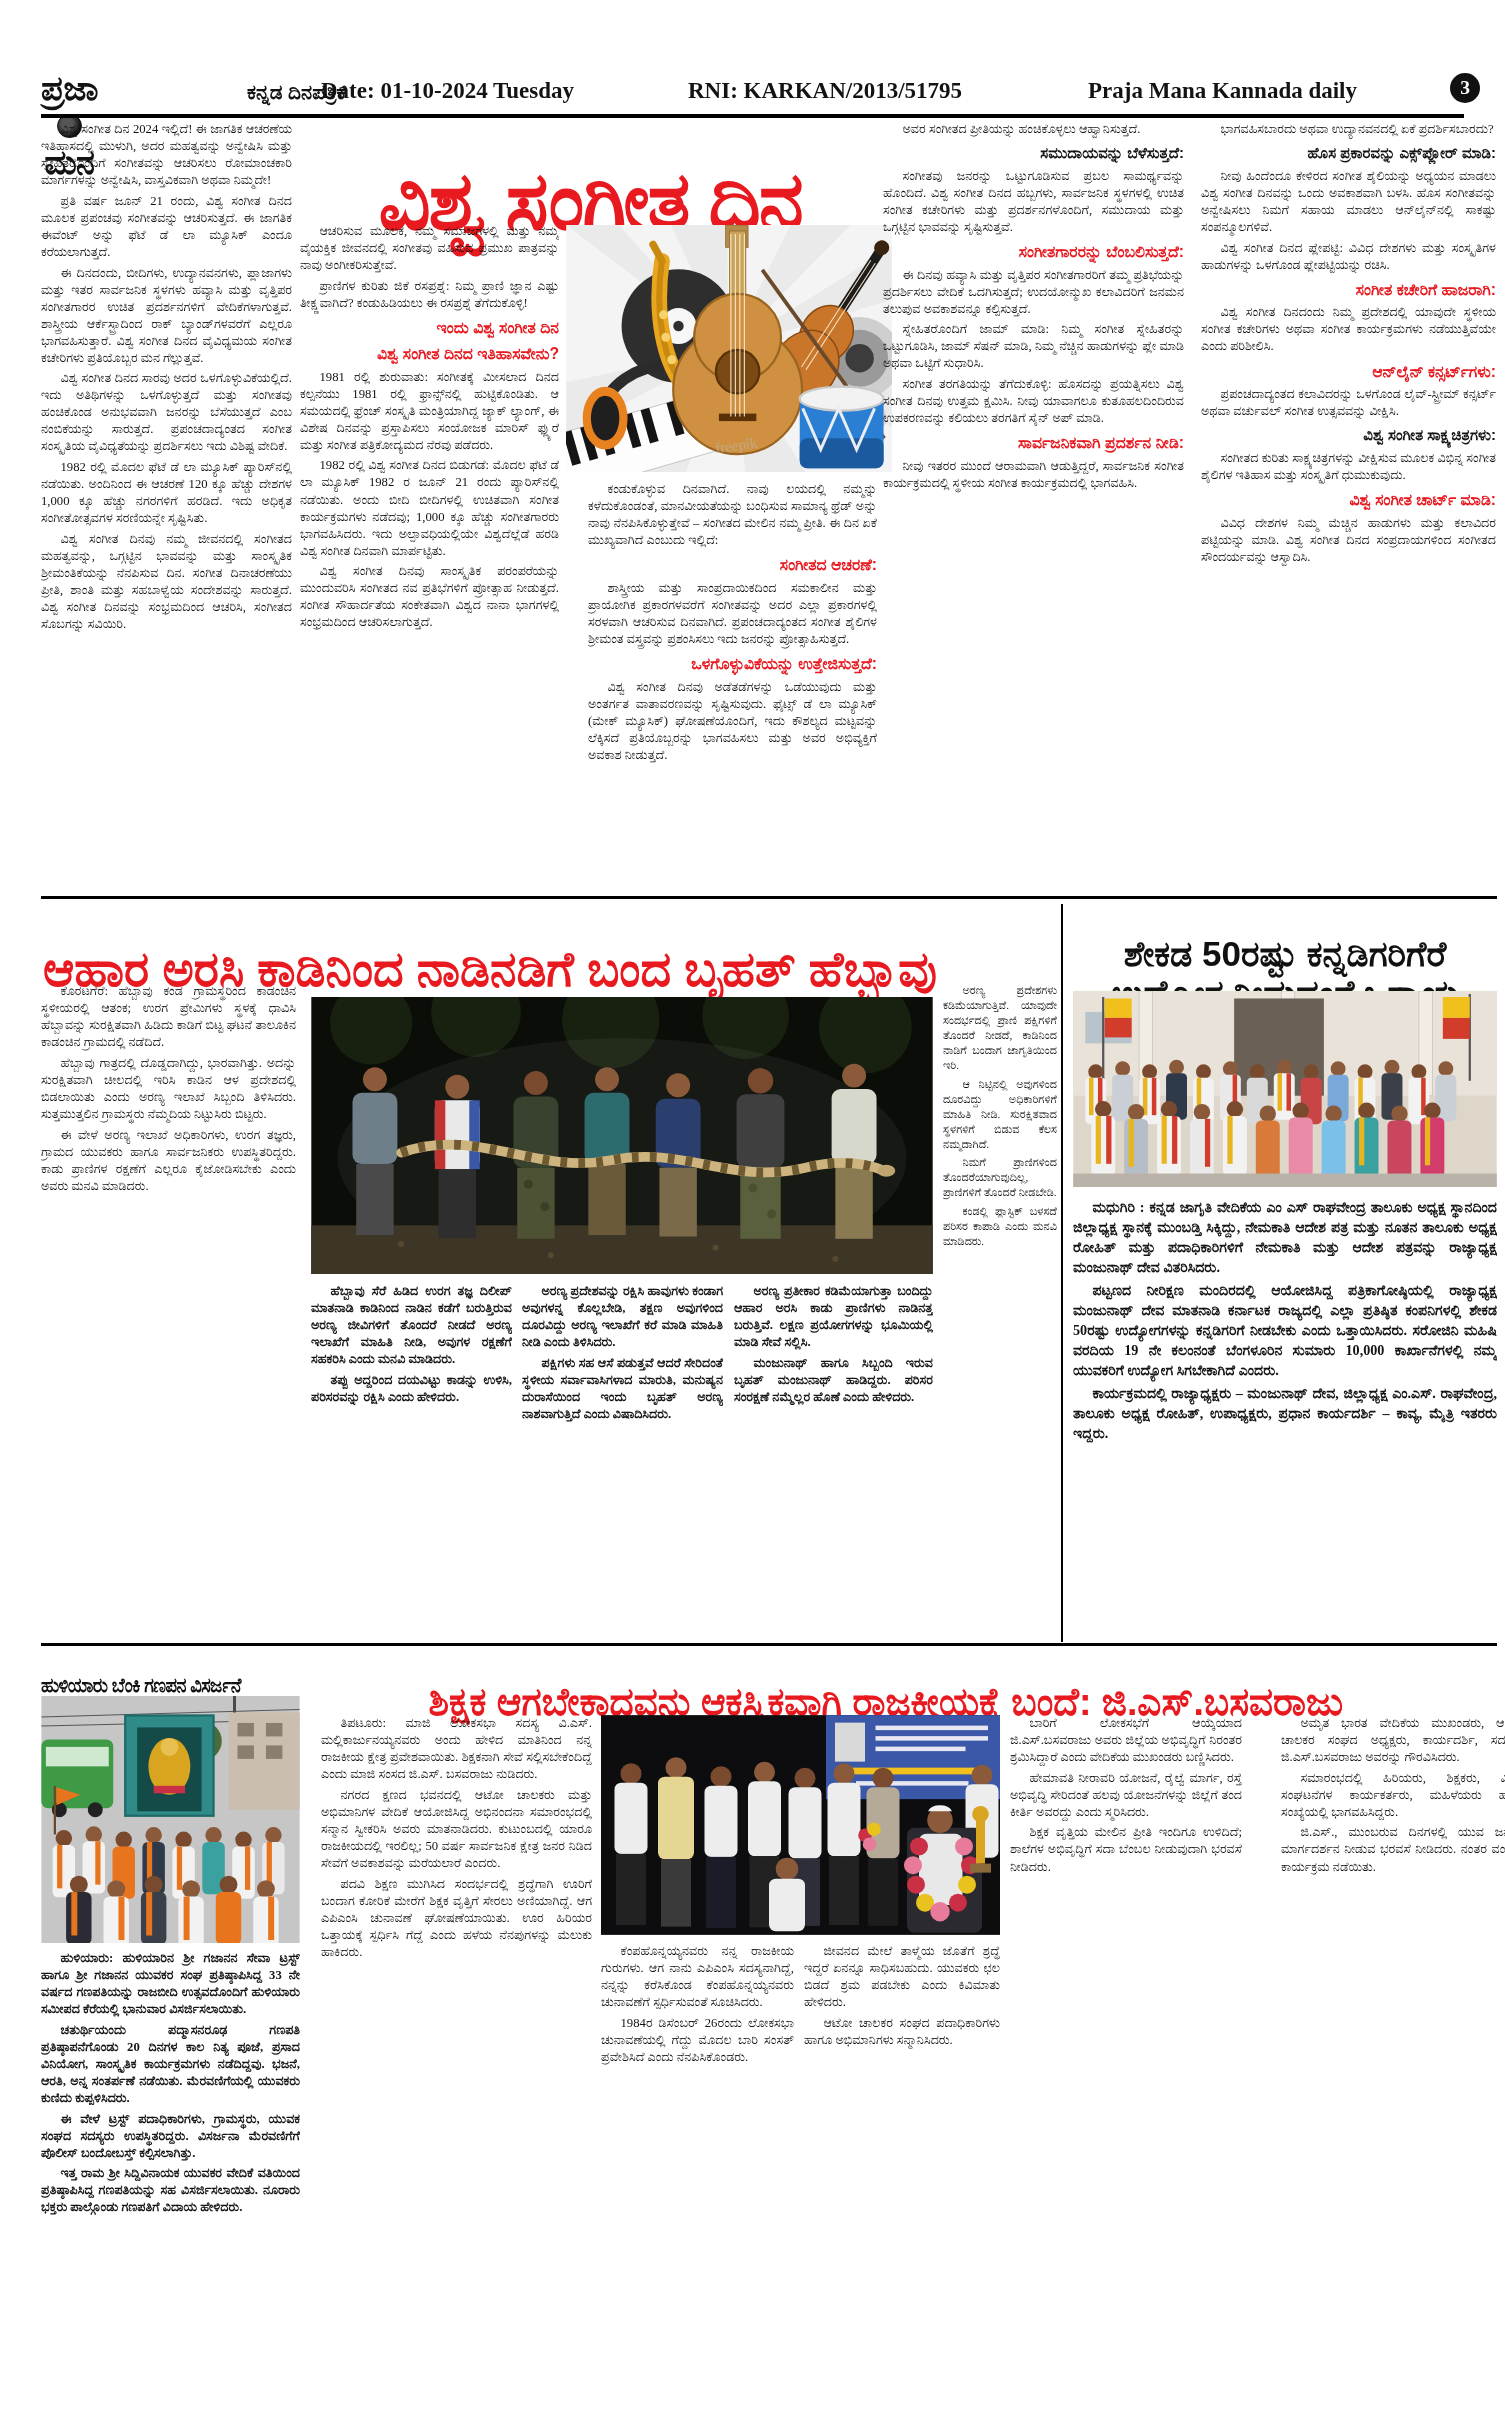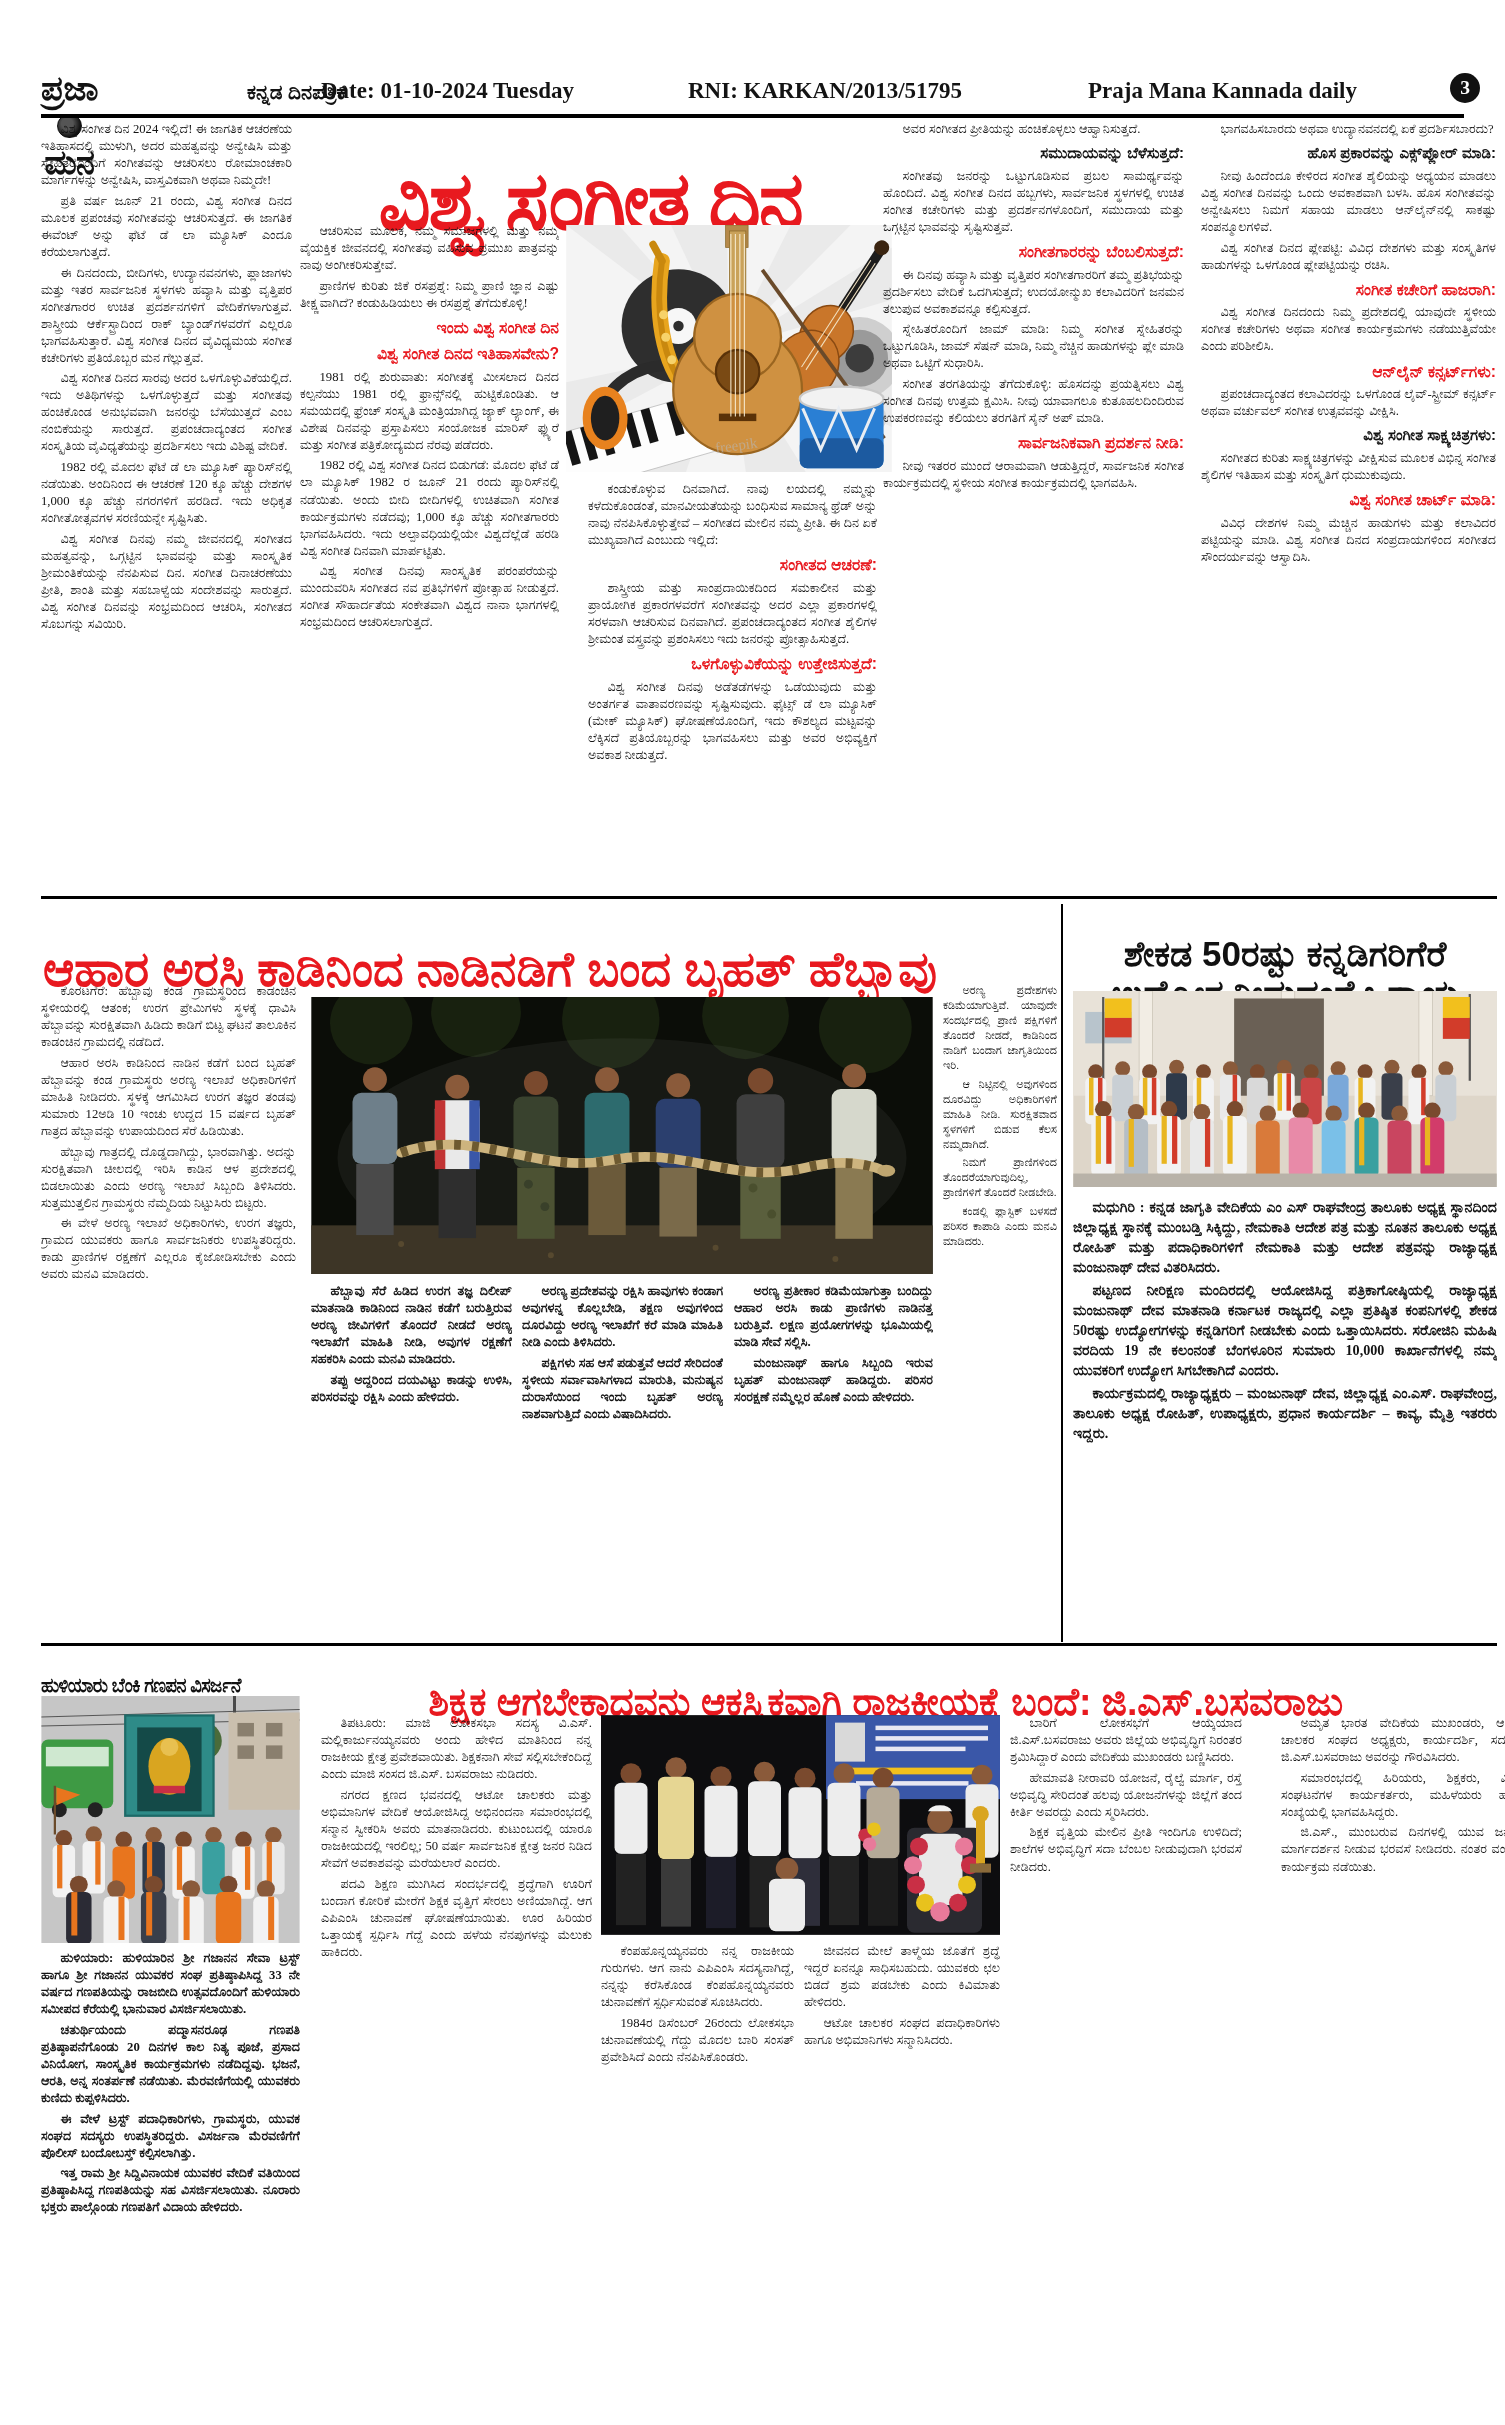--- a/index.html
+++ b/index.html
@@ -190,21 +190,20 @@
       <p class="blk-rs">ವಿಶ್ವ ಸಂಗೀತ ಚಾರ್ಟ್ ಮಾಡಿ:</p>
       <p class="blk-p">ವಿವಿಧ ದೇಶಗಳ ನಿಮ್ಮ ಮೆಚ್ಚಿನ ಹಾಡುಗಳು ಮತ್ತು ಕಲಾವಿದರ ಪಟ್ಟಿಯನ್ನು ಮಾಡಿ. ವಿಶ್ವ ಸಂಗೀತ ದಿನದ ಸಂಪ್ರದಾಯಗಳಿಂದ ಸಂಗೀತದ ಸೌಂದರ್ಯವನ್ನು ಆಸ್ವಾದಿಸಿ.</p>
     </div>
 
   <div class="hrule" style="left:41px;top:896px;width:1456px;"></div>
 
   <h2 class="python-headline">ಆಹಾರ ಅರಸಿ ಕಾಡಿನಿಂದ ನಾಡಿನಡಿಗೆ ಬಂದ ಬೃಹತ್ ಹೆಬ್ಬಾವು</h2>
 
   <div class="col" style="left:41px;top:983px;width:255px;height:658px;">
       <p class="blk-p">ಕೊರಟಗೆರೆ: ಹೆಬ್ಬಾವು ಕಂಡ ಗ್ರಾಮಸ್ಥರಿಂದ ಕಾಡಂಚಿನ ಸ್ಥಳೀಯರಲ್ಲಿ ಆತಂಕ; ಉರಗ ಪ್ರೇಮಿಗಳು ಸ್ಥಳಕ್ಕೆ ಧಾವಿಸಿ ಹೆಬ್ಬಾವನ್ನು ಸುರಕ್ಷಿತವಾಗಿ ಹಿಡಿದು ಕಾಡಿಗೆ ಬಿಟ್ಟ ಘಟನೆ ತಾಲೂಕಿನ ಕಾಡಂಚಿನ ಗ್ರಾಮದಲ್ಲಿ ನಡೆದಿದೆ.</p>
-      <p class="blk-p">ಆಹಾರ ಅರಸಿ ಕಾಡಿನಿಂದ ನಾಡಿನ ಕಡೆಗೆ ಬಂದ ಬೃಹತ್ ಹೆಬ್ಬಾವನ್ನು ಕಂಡ ಗ್ರಾಮಸ್ಥರು ಅರಣ್ಯ ಇಲಾಖೆ ಅಧಿಕಾರಿಗಳಿಗೆ ಮಾಹಿತಿ ನೀಡಿದರು. ಸ್ಥಳಕ್ಕೆ ಆಗಮಿಸಿದ ಉರಗ ತಜ್ಞರ ತಂಡವು ಸುಮಾರು 12ಅಡಿ 10 ಇಂಚು ಉದ್ದದ 15 ವರ್ಷದ ಬೃಹತ್ ಗಾತ್ರದ ಹೆಬ್ಬಾವನ್ನು ಉಪಾಯದಿಂದ ಸೆರೆ ಹಿಡಿಯಿತು.</p>
       <p class="blk-p">ಹೆಬ್ಬಾವು ಗಾತ್ರದಲ್ಲಿ ದೊಡ್ಡದಾಗಿದ್ದು, ಭಾರವಾಗಿತ್ತು. ಅದನ್ನು ಸುರಕ್ಷಿತವಾಗಿ ಚೀಲದಲ್ಲಿ ಇರಿಸಿ ಕಾಡಿನ ಆಳ ಪ್ರದೇಶದಲ್ಲಿ ಬಿಡಲಾಯಿತು ಎಂದು ಅರಣ್ಯ ಇಲಾಖೆ ಸಿಬ್ಬಂದಿ ತಿಳಿಸಿದರು. ಸುತ್ತಮುತ್ತಲಿನ ಗ್ರಾಮಸ್ಥರು ನೆಮ್ಮದಿಯ ನಿಟ್ಟುಸಿರು ಬಿಟ್ಟರು.</p>
       <p class="blk-p">ಈ ವೇಳೆ ಅರಣ್ಯ ಇಲಾಖೆ ಅಧಿಕಾರಿಗಳು, ಉರಗ ತಜ್ಞರು, ಗ್ರಾಮದ ಯುವಕರು ಹಾಗೂ ಸಾರ್ವಜನಿಕರು ಉಪಸ್ಥಿತರಿದ್ದರು. ಕಾಡು ಪ್ರಾಣಿಗಳ ರಕ್ಷಣೆಗೆ ಎಲ್ಲರೂ ಕೈಜೋಡಿಸಬೇಕು ಎಂದು ಅವರು ಮನವಿ ಮಾಡಿದರು.</p>
     </div>
 
   <div class="photo" style="left:311px;top:997px;width:622px;height:277px;">
     <svg viewBox="0 0 830 370">
       <rect width="830" height="370" fill="#0b0d08"></rect>
       <g fill="#18210f">
         <circle cx="80" cy="35" r="55"></circle>
           <circle cx="220" cy="20" r="60"></circle>

